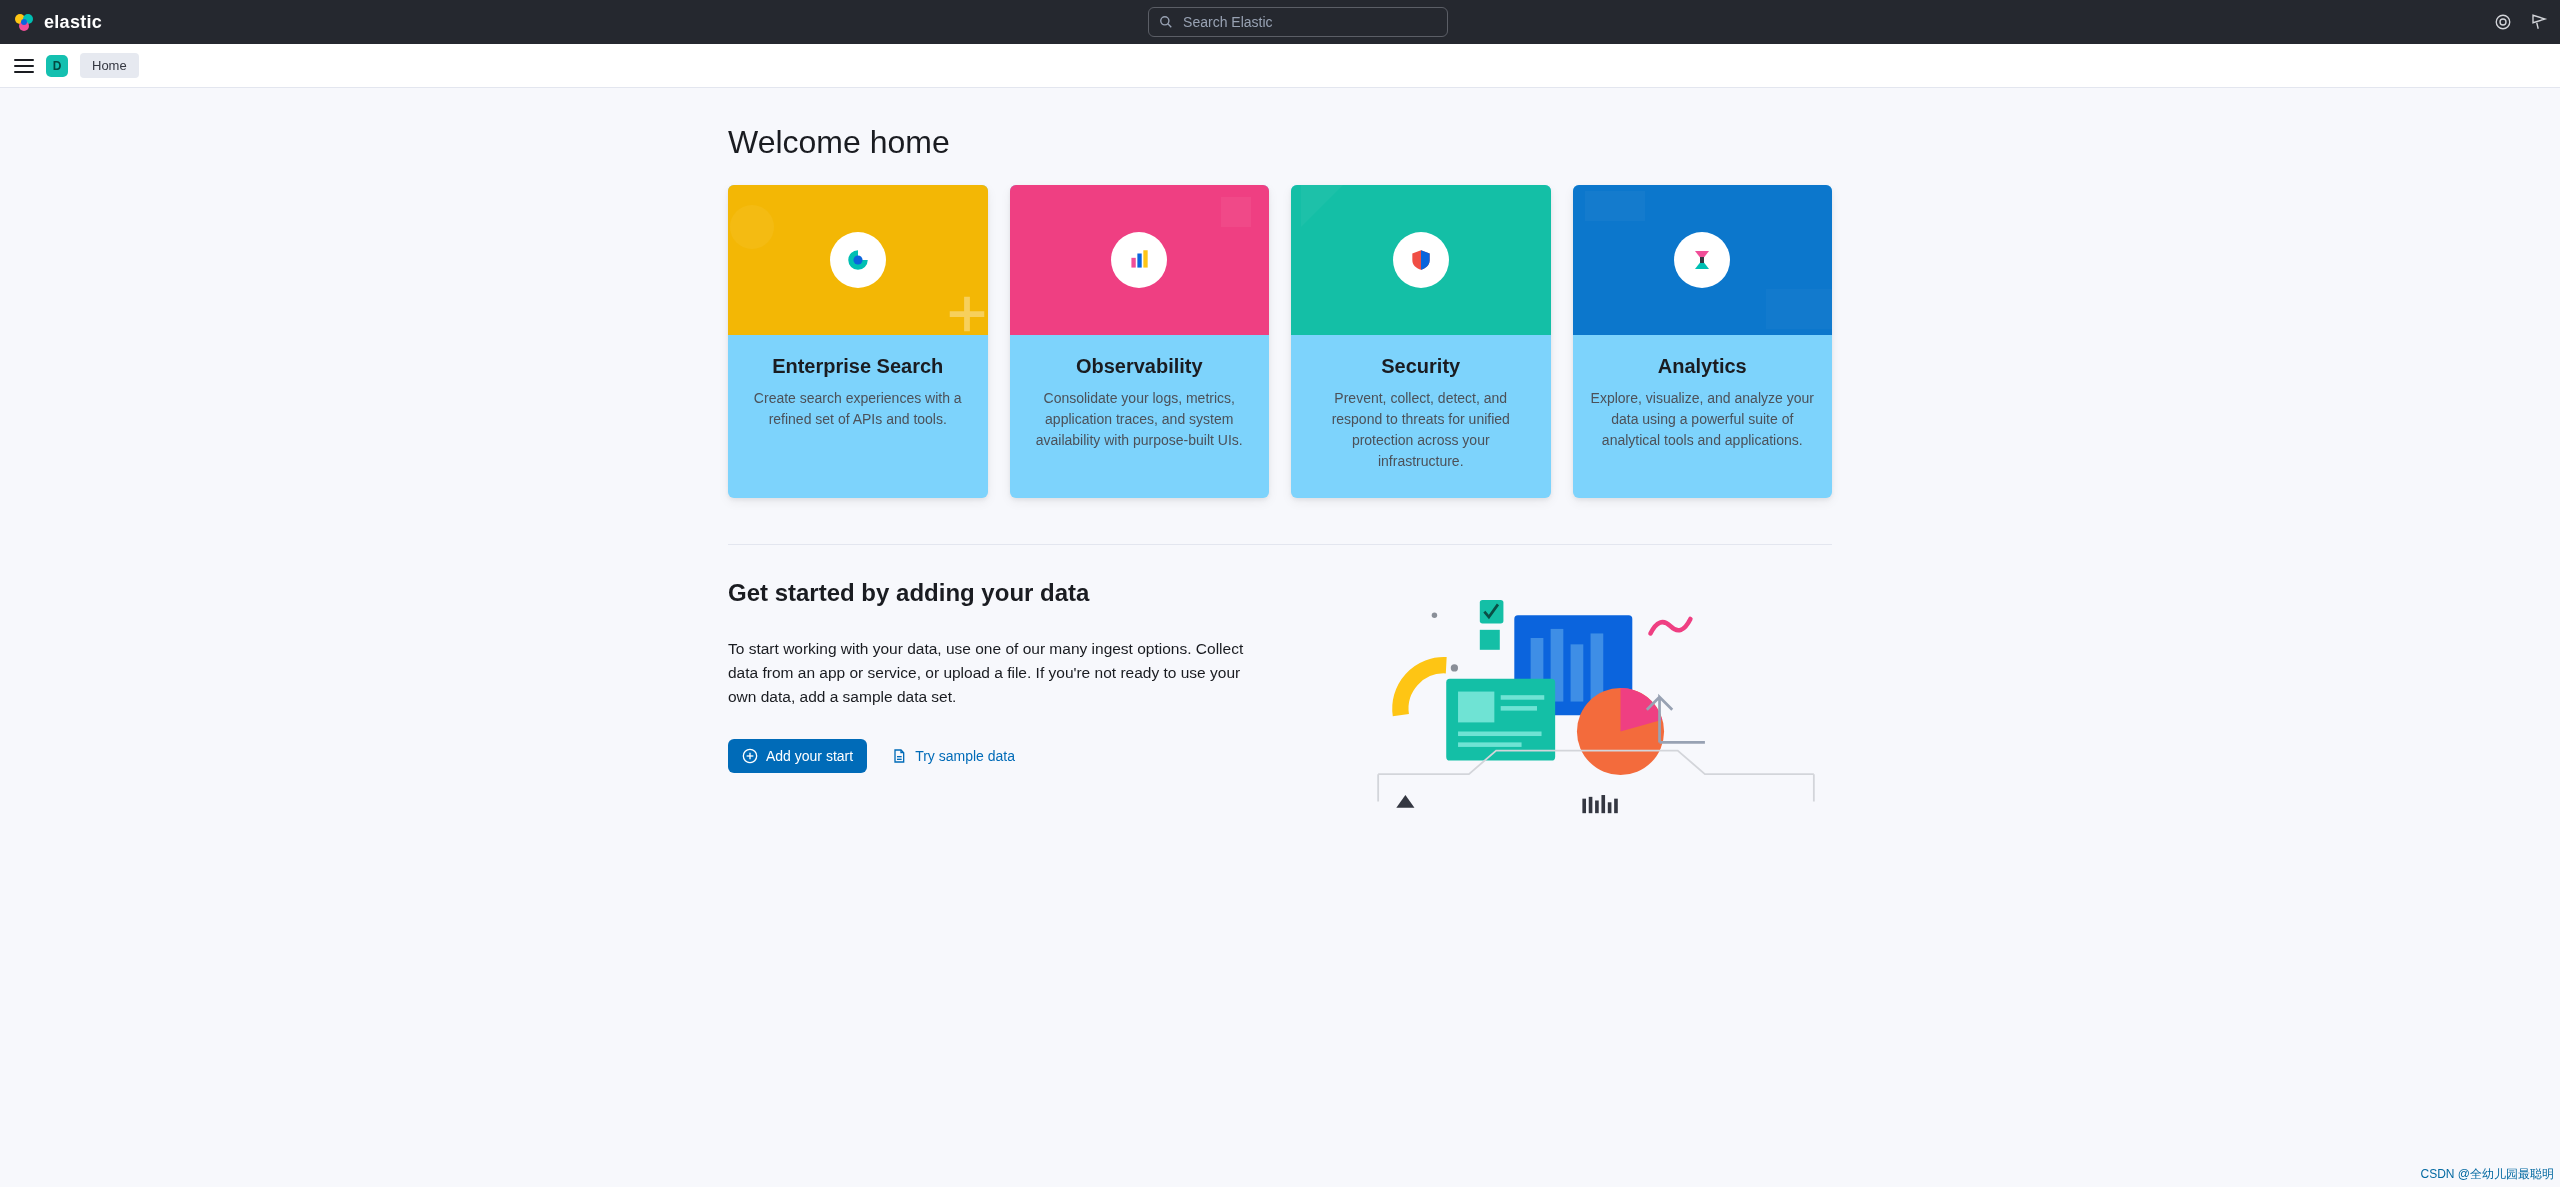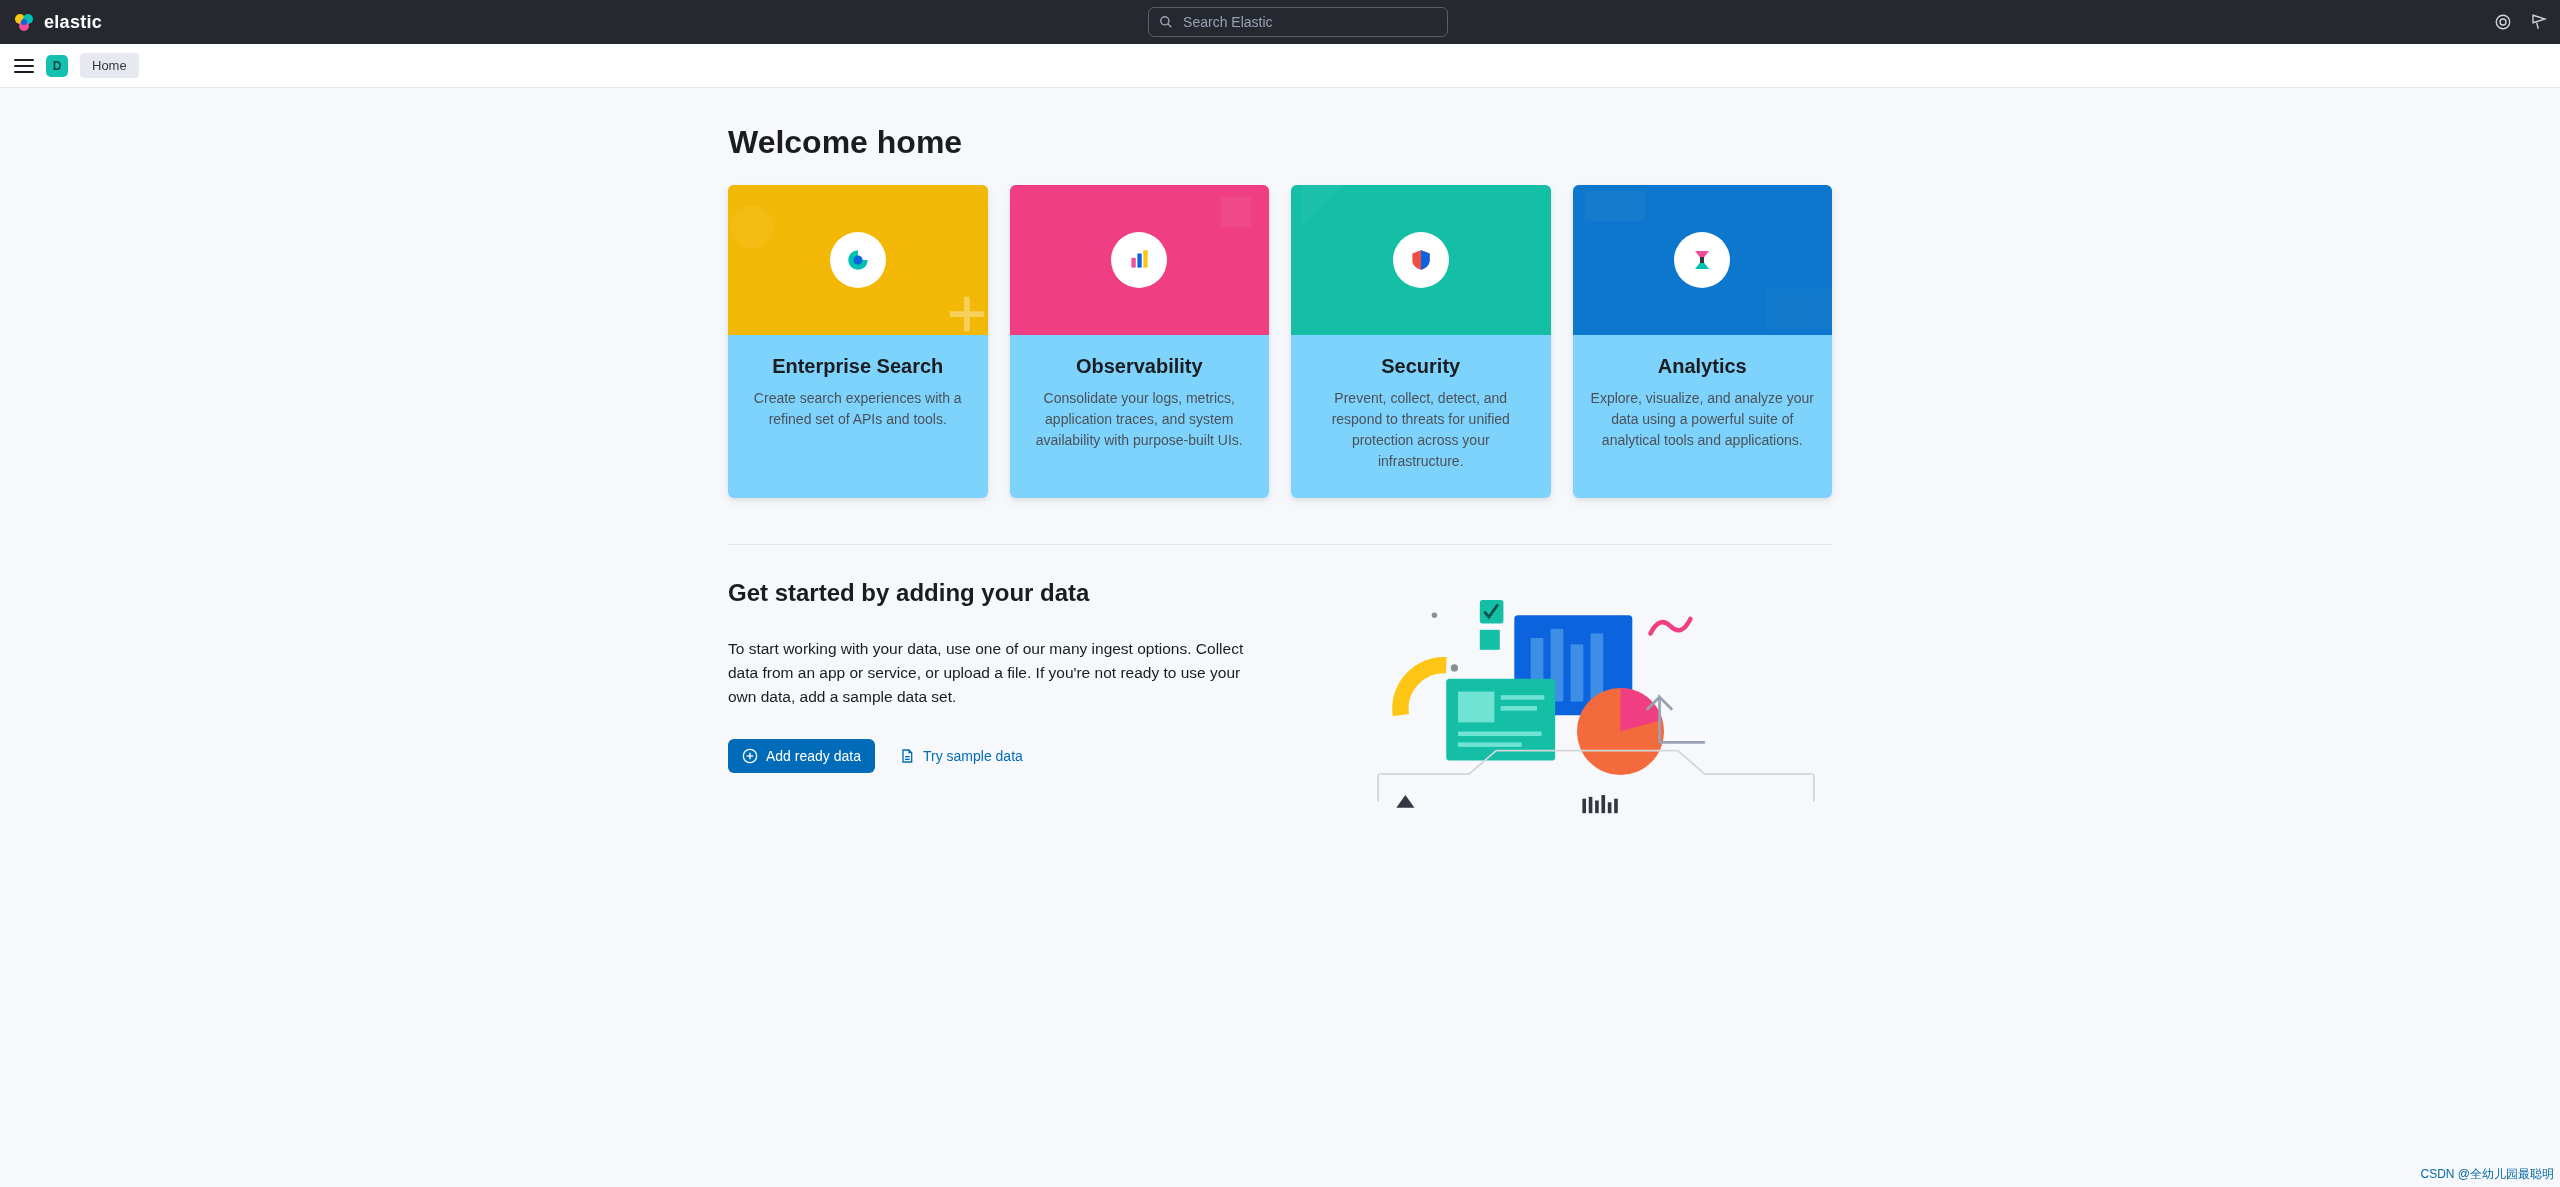--- a/index.html
+++ b/index.html
@@ -50,21 +50,21 @@
 }
 .breadcrumb-pill {
   background: #e6e9f0; color: #343741;
   padding: 5px 12px; border-radius: 4px;
   font-size: 13px; cursor:pointer;
 }
 .page {
   max-width: 1104px; margin: 0 auto;
   padding: 30px 0 60px;
 }
-.page-title { font-size: 32px; font-weight: 700; margin: 6px 0 24px; }
+.page-title { font-size: 32px; font-weight: 400; margin: 6px 0 24px; }
 
 .cards { display: grid; grid-template-columns: repeat(4, 1fr); gap: 22px; }
 .card {
   background: #7dd3fc; border-radius: 6px;
   box-shadow: 0 2px 4px rgba(0,0,0,.06), 0 4px 12px rgba(0,0,0,.06);
   overflow: hidden; cursor: pointer;
 }
 .card-head {
   height: 150px; display:flex; align-items:center; justify-content:center;
   position: relative; overflow:hidden;
@@ -267,21 +267,21 @@
       <p class="gs-text">To start working with your data, use one of our many ingest options. Collect data from an app or service, or upload a file. If you're not ready to use your own data, add a sample data set.</p>
       <div class="gs-buttons">
         <button class="btn-primary">
           <span>
             <svg width="16" height="16" viewBox="0 0 24 24" fill="none" stroke="#fff" stroke-width="2">
               <circle cx="12" cy="12" r="10"></circle>
                 <line x1="12" y1="7" x2="12" y2="17"></line>
                 <line x1="7" y1="12" x2="17" y2="12"></line>
             </svg>
           </span>
-          <span>Add ready data</span>
+          <span>Add your start</span>
         </button>
         <button class="btn-link">
           <span>
             <svg width="16" height="16" viewBox="0 0 24 24" fill="none" stroke="#006bb8" stroke-width="2">
               <path d="M6 3h9l4 4v14H6z"></path>
                 <path d="M15 3v4h4"></path>
                 <line x1="9" y1="13" x2="16" y2="13"></line>
                 <line x1="9" y1="17" x2="16" y2="17"></line>
             </svg>
           </span>

